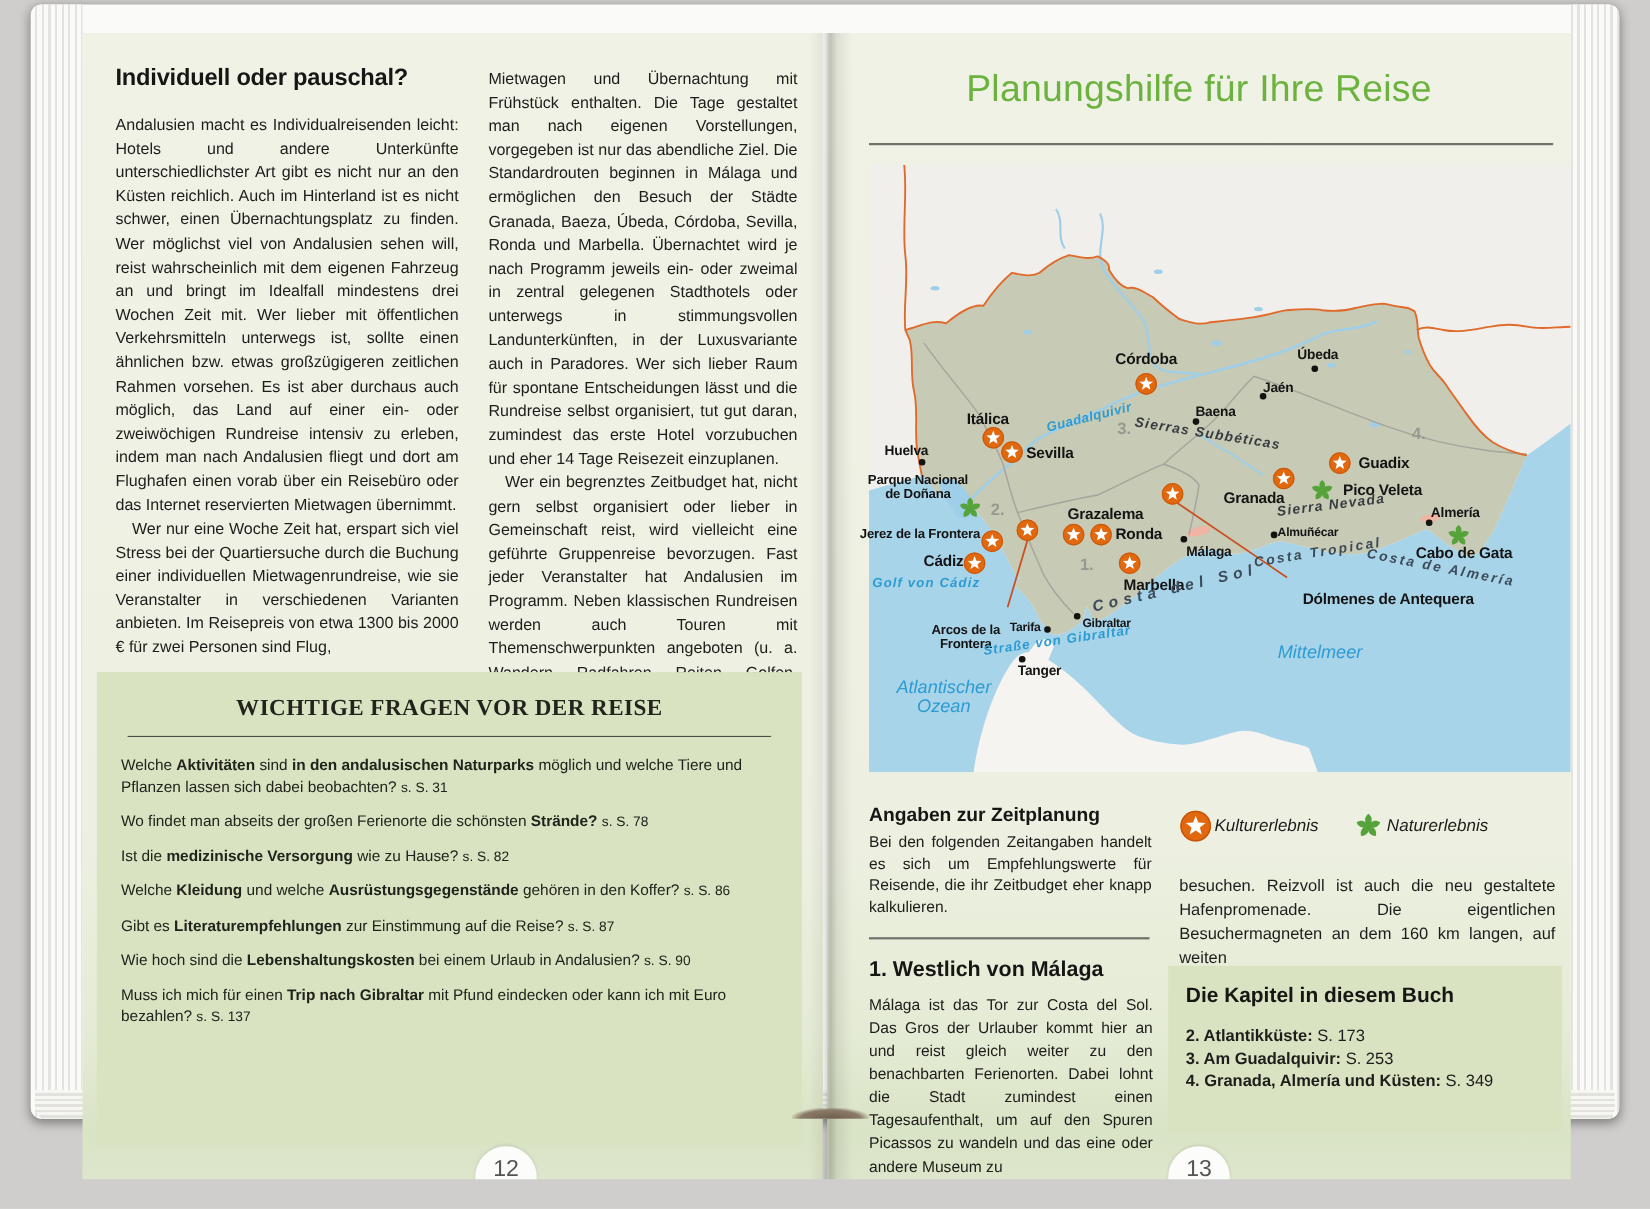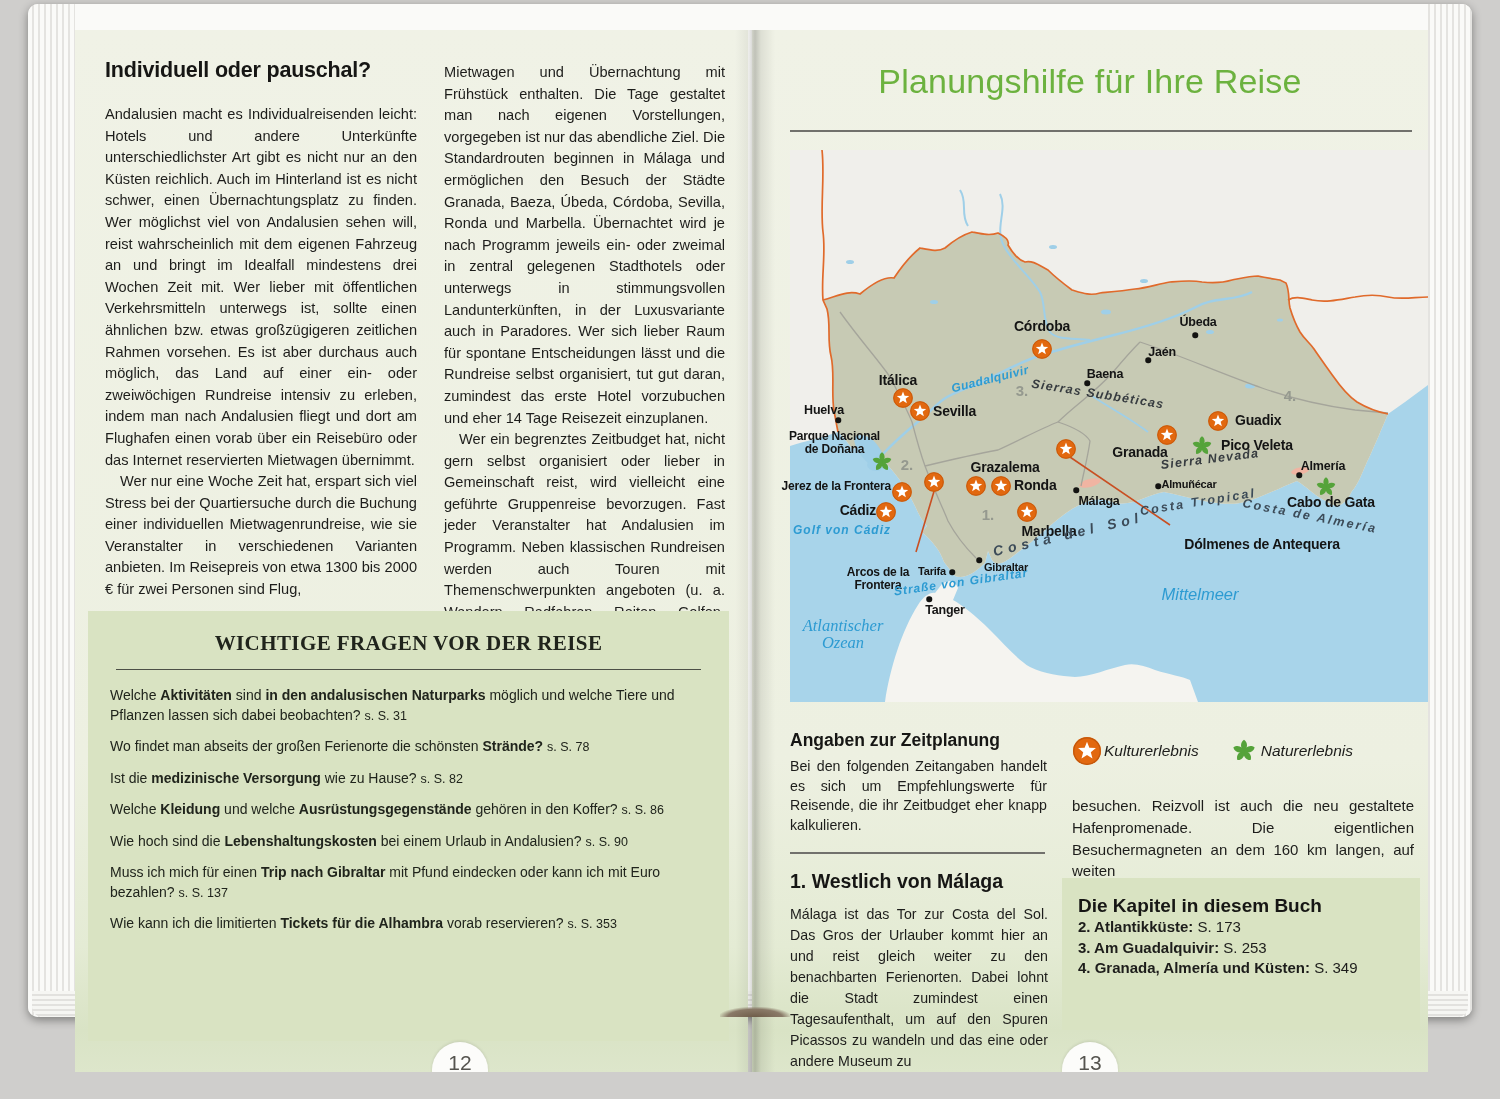--- a/index.html
+++ b/index.html
@@ -61,21 +61,21 @@
   .zeit-h{position:absolute;left:38px;top:700px;margin:0;font-size:17.5px;font-weight:700;color:#161614;}
   .zeit-p{position:absolute;left:38px;top:727px;width:257px;margin:0;font-size:14.2px;line-height:19.5px;text-align:justify;color:#1d1d1b;}
   .legend{position:absolute;left:320px;top:706px;display:flex;gap:30px;align-items:center;}
   .legend-item{display:flex;align-items:center;gap:2px;}
   .legend-icon{width:30px;height:30px;display:inline-block;}
   .legend-label{font-style:italic;font-size:15.5px;color:#1d1d1b;}
   .contin{position:absolute;left:320px;top:765px;width:342px;margin:0;font-size:15px;line-height:21.8px;text-align:justify;color:#1d1d1b;}
   .sec-h{position:absolute;left:38px;top:840px;margin:0;font-size:19.5px;font-weight:700;color:#161614;}
   .sec-p{position:absolute;left:38px;top:874px;width:258px;margin:0;font-size:14.2px;line-height:21px;text-align:justify;color:#1d1d1b;}
   .chapters{position:absolute;left:310px;top:848px;width:358px;height:152px;background:#d9e3c2;box-sizing:border-box;padding:17px 14px 0 16px;}
-  .ch-title{font-size:19px;font-weight:700;color:#161614;}
+  .ch-title{font-size:19px;font-weight:700;color:#161614;margin-bottom:15px;}
   .ch-item{font-size:15px;line-height:20.5px;color:#1d1d1b;}
   .ch-name{font-weight:700;}
 </style>
 </head>
 <body>
 
 <div class="book">
   <div class="edge-left"></div>
   <div class="edge-right"></div>
   <div class="edge-bottom"></div>
@@ -91,23 +91,23 @@
         <p class="indent">Wer ein begrenztes Zeitbudget hat, nicht gern selbst organisiert oder lieber in Gemeinschaft reist, wird vielleicht eine geführte Gruppenreise bevorzugen. Fast jeder Veranstalter hat Andalusien im Programm. Neben klassischen Rundreisen werden auch Touren mit Themenschwerpunkten angeboten (u. a. Wandern, Radfahren, Reiten, Golfen, Fotografieren, Kulinaria) sowie Reisen zu besonderen Events wie der Semana Santa.</p>
       </div>
     <div class="qbox">
       <div class="qbox-title">WICHTIGE FRAGEN VOR DER REISE</div>
       <div class="qbox-rule"></div>
       <div class="qlist">
           <div class="question"><span>Welche </span><span class="qb">Aktivitäten</span><span> sind </span><span class="qb">in den andalusischen Naturparks</span><span> möglich und welche Tiere und Pflanzen lassen sich dabei beobachten? </span><span class="qref">s. S. 31</span></div>
           <div class="question"><span>Wo findet man abseits der großen Ferienorte die schönsten </span><span class="qb">Strände?</span><span> </span><span class="qref">s. S. 78</span></div>
           <div class="question"><span>Ist die </span><span class="qb">medizinische Versorgung</span><span> wie zu Hause? </span><span class="qref">s. S. 82</span></div>
           <div class="question"><span>Welche </span><span class="qb">Kleidung</span><span> und welche </span><span class="qb">Ausrüstungsgegenstände</span><span> gehören in den Koffer? </span><span class="qref">s. S. 86</span></div>
+          <div class="question"><span>Gibt es </span><span class="qb">Literaturempfehlungen</span><span> zur Einstimmung auf die Reise? </span><span class="qref">s. S. 87</span></div>
           <div class="question"><span>Wie hoch sind die </span><span class="qb">Lebenshaltungskosten</span><span> bei einem Urlaub in Andalusien? </span><span class="qref">s. S. 90</span></div>
           <div class="question"><span>Muss ich mich für einen </span><span class="qb">Trip nach Gibraltar</span><span> mit Pfund eindecken oder kann ich mit Euro bezahlen? </span><span class="qref">s. S. 137</span></div>
-          <div class="question"><span>Wie kann ich die limitierten </span><span class="qb">Tickets für die Alhambra</span><span> vorab reservieren? </span><span class="qref">s. S. 353</span></div>
         </div>
     </div>
     <div class="tab tab-left">
         <span>12</span>
       </div>
   </div>
 
   <div class="page page-right">
     <h1 class="rp-title">Planungshilfe für Ihre Reise</h1>
     <div class="rp-rule r1"></div>
@@ -312,21 +312,21 @@
           <div class="ml ml-town-sm" style="left: 194px; top: 417px; transform: translate(0px, -50%);">Gibraltar</div>
           <div class="ml ml-town" style="left: 155px; top: 460px; transform: translate(-50%, -50%);">Tanger</div>
           <div class="ml ml-river" style="left: 200px; top: 229px; transform: translate(-50%, -50%) rotate(-14deg);">Guadalquivir</div>
           <div class="ml ml-terrain" style="left: 308px; top: 244px; transform: translate(-50%, -50%) rotate(9deg);">Sierras Subbéticas</div>
           <div class="ml ml-terrain" style="left: 420px; top: 309px; transform: translate(-50%, -50%) rotate(-7deg);">Sierra Nevada</div>
           <div class="ml ml-coast" style="left: 278px; top: 384px; transform: translate(-50%, -50%) rotate(-13deg);">Costa del Sol</div>
           <div class="ml ml-coast-sm" style="left: 408px; top: 352px; transform: translate(-50%, -50%) rotate(-9deg);">Costa Tropical</div>
           <div class="ml ml-coast-sm" style="left: 520px; top: 366px; transform: translate(-50%, -50%) rotate(11deg);">Costa de Almería</div>
           <div class="ml ml-sea" style="left: 52px; top: 380px; transform: translate(-50%, -50%);">Golf von Cádiz</div>
           <div class="ml ml-sea" style="left: 171px; top: 432px; transform: translate(-50%, -50%) rotate(-8deg);">Straße von Gibraltar</div>
-          <div class="ml ml-sea-lg" style="left: 53px; top: 484px; transform: translate(-50%, -50%); font-family: Liberation Serif, serif;">Atlantischer<br>Ozean</div>
+          <div class="ml ml-sea-lg" style="left: 68px; top: 484px; transform: translate(-50%, -50%);">Atlantischer<br>Ozean</div>
           <div class="ml ml-sea-lg" style="left: 410px; top: 444px; transform: translate(-50%, -50%);">Mittelmeer</div>
           <div class="ml ml-region" style="left: 198px; top: 364px; transform: translate(-50%, -50%);">1.</div>
           <div class="ml ml-region" style="left: 117px; top: 314px; transform: translate(-50%, -50%);">2.</div>
           <div class="ml ml-region" style="left: 232px; top: 240px; transform: translate(-50%, -50%);">3.</div>
           <div class="ml ml-region" style="left: 500px; top: 245px; transform: translate(-50%, -50%);">4.</div>
         </div>
     </div>
 
     <h2 class="zeit-h">Angaben zur Zeitplanung</h2>
     <p class="zeit-p">Bei den folgenden Zeitangaben handelt es sich um Empfehlungswerte für Reisende, die ihr Zeitbudget eher knapp kalkulieren.</p>

